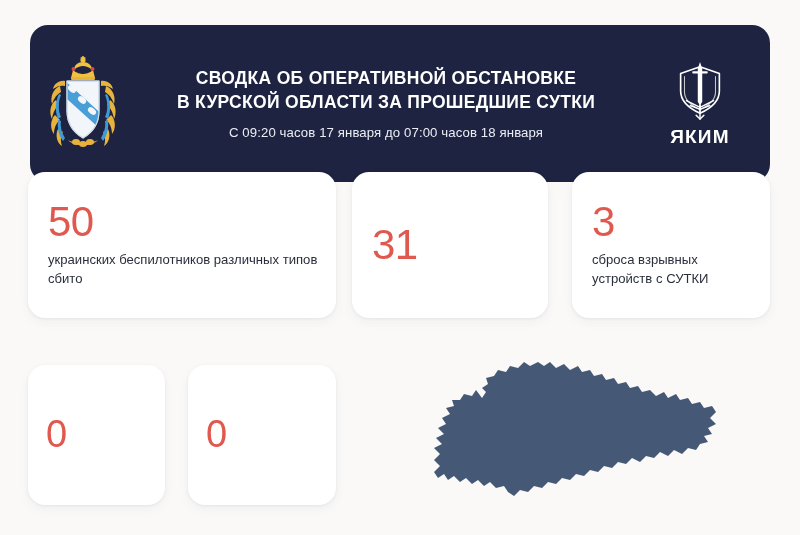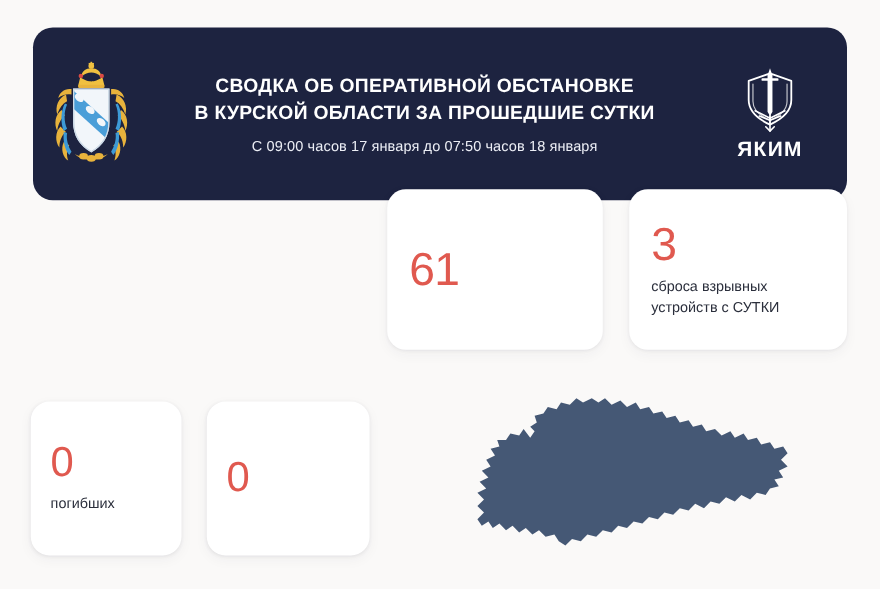--- a/index.html
+++ b/index.html
@@ -211,21 +211,21 @@
         <clipPath id="shieldclip">
           <path d="M21 25 L53 25 L53 55 C53 70 44 78 37 82 C30 78 21 70 21 55 Z"></path>
         </clipPath>
         <path d="M21 25 L53 25 L53 55 C53 70 44 78 37 82 C30 78 21 70 21 55 Z" fill="none" stroke="#cfdce8" stroke-width="1.2"></path>
       </svg>
     </div>
 
     <div class="header-center">
       <div class="header-title">СВОДКА ОБ ОПЕРАТИВНОЙ ОБСТАНОВКЕ
 В КУРСКОЙ ОБЛАСТИ ЗА ПРОШЕДШИЕ СУТКИ</div>
-      <div class="header-subtitle">С 09:00 часов 17 января до 07:50 часов 18 января</div>
+      <div class="header-subtitle">С 09:20 часов 17 января до 07:00 часов 18 января</div>
     </div>
 
     <div class="brand-wrap">
       <svg viewBox="0 0 64 66" width="62" height="64" aria-hidden="true">
         <g fill="none" stroke="#ffffff" stroke-width="1.7" stroke-linejoin="round" stroke-linecap="round">
 
           <path d="M32 8 L52 15 L52 33 C52 44 43 51 32 56 C21 51 12 44 12 33 L12 15 Z"></path>
 
           <path d="M32 12 L32 56" stroke-width="1.2"></path>
           <path d="M16 18 L16 34 C16 42 23 48 32 52" stroke-width="1.1" opacity="0.75"></path>
@@ -244,38 +244,43 @@
           <path d="M32 52 L22 48"></path>
           <path d="M32 52 L42 48"></path>
           <path d="M32 48 L32 62"></path>
           <path d="M28 58 L32 62 L36 58"></path>
         </g>
       </svg>
       <div class="brand-name">ЯКИМ</div>
     </div>
   </div>
 
+  <div class="card" id="card-drones">
+    <div class="card-inner">
+      <div class="stat-number">50</div>
+      <div class="stat-label">украинских беспилотников различных типов сбито</div>
+    </div>
+  </div>
 
   <div class="card" id="card-artillery">
     <div class="card-inner">
-      <div class="stat-number">61</div>
+      <div class="stat-number">31</div>
     </div>
   </div>
 
   <div class="card" id="card-drops">
     <div class="card-inner">
       <div class="stat-number">3</div>
       <div class="stat-label">сброса взрывных устройств с СУТКИ</div>
     </div>
   </div>
 
   <div class="card" id="card-killed">
     <div class="card-inner">
       <div class="stat-number">0</div>
-      <div class="stat-label">погибших</div>
     </div>
   </div>
 
   <div class="card" id="card-injured">
     <div class="card-inner">
       <div class="stat-number">0</div>
     </div>
   </div>
 
   <div class="map-wrap">

